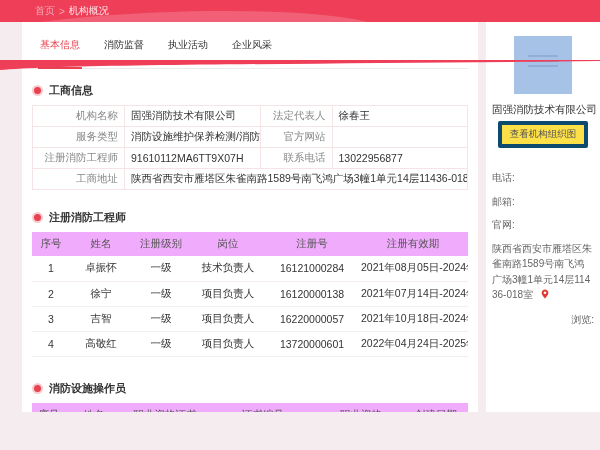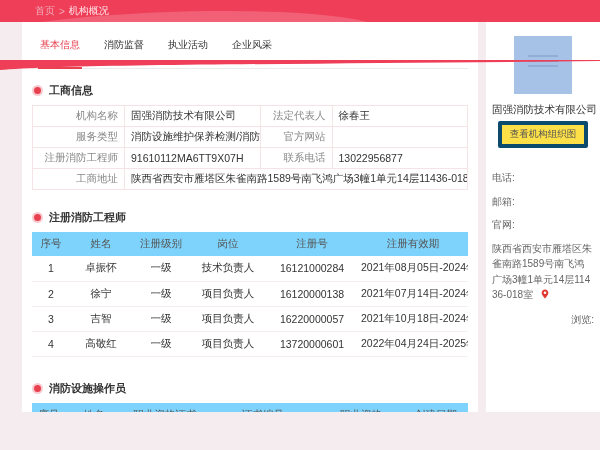--- a/index.html
+++ b/index.html
@@ -39,21 +39,21 @@
   
   table.info { width:100%; border-collapse:collapse; table-layout:fixed; }
   table.info td { border:1px solid #f6e3e6; font-size:10.5px; height:21px; padding:2px 6px; overflow:hidden; white-space:nowrap; }
   table.info td.lbl { width:92px; text-align:right; color:#888; background:#fff; }
   table.info td.lbl2 { width:72px; text-align:right; color:#888; }
   table.info td.val { color:#333; }
   .pin { display:inline-block; vertical-align:-2px; margin-left:4px; }
 
   
   table.data { width:100%; border-collapse:collapse; table-layout:fixed; }
-  table.data thead td { background:#7dd3fc; color:#555; font-size:10.5px; height:24px; text-align:center; padding:2px 3px; white-space:nowrap; overflow:hidden; }
+  table.data thead td { background:#f0abfc; color:#555; font-size:10.5px; height:24px; text-align:center; padding:2px 3px; white-space:nowrap; overflow:hidden; }
   table.data tbody td { font-size:10.5px; color:#333; height:25px; text-align:center; border-bottom:1px solid #f5eef0; padding:2px 3px; white-space:nowrap; overflow:hidden; }
   table.eng td:nth-child(1){width:38px;} table.eng td:nth-child(2){width:62px;}
   table.eng td:nth-child(3){width:58px;} table.eng td:nth-child(4){width:76px;}
   table.eng td:nth-child(5){width:92px;}
   table.ops td:nth-child(1){width:34px;} table.ops td:nth-child(2){width:56px;}
   table.ops td:nth-child(3){width:86px;} table.ops td:nth-child(4){width:110px;}
   table.ops td:nth-child(5){width:86px;}
 
   
   .logo-img { width:58px; height:58px; margin:4px auto 0 auto; background:#a6c3e7; position:relative; }

